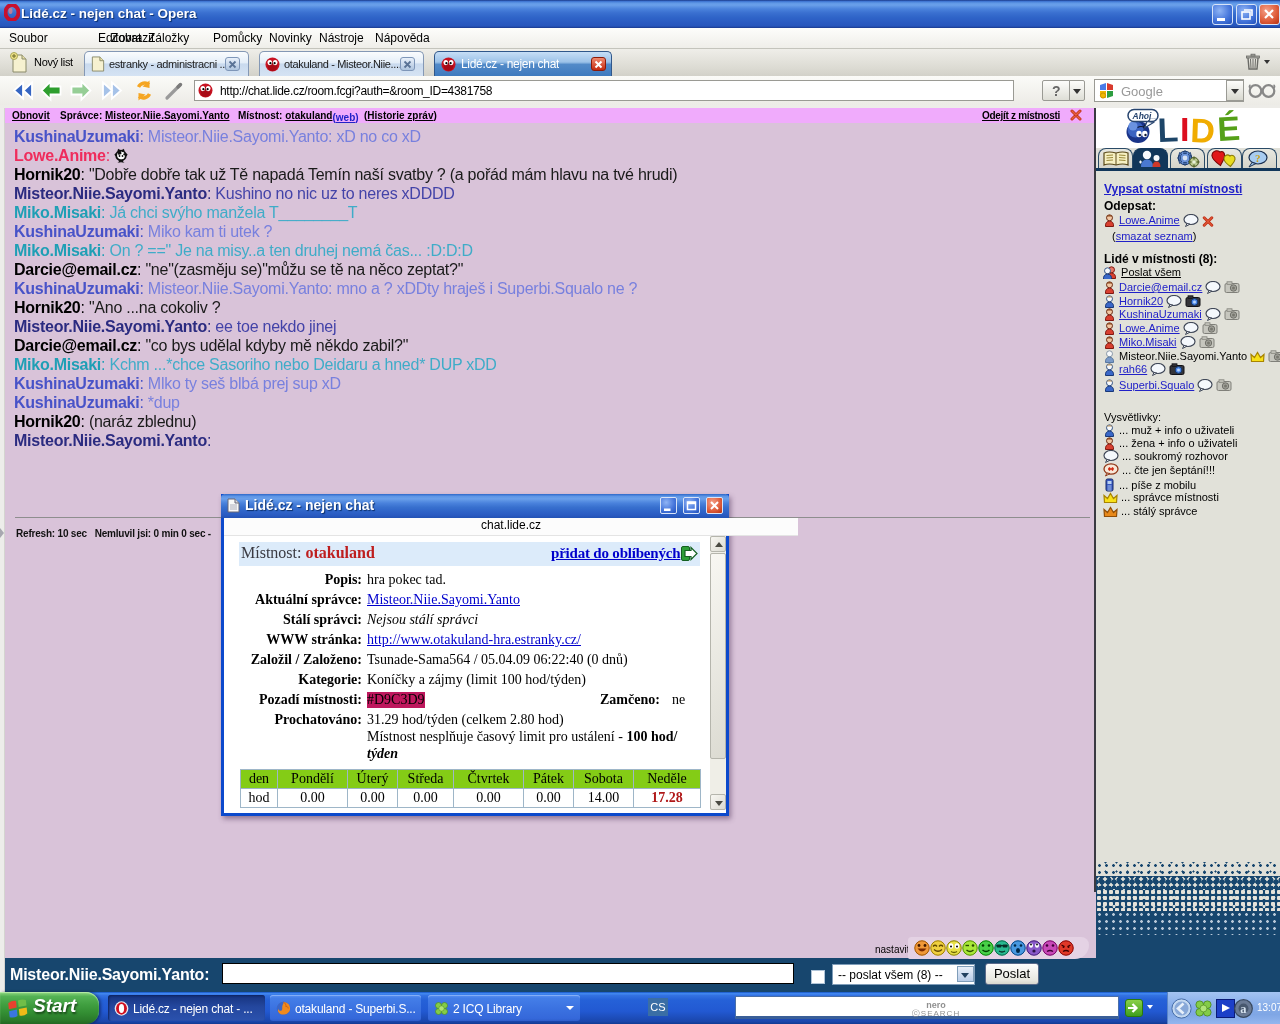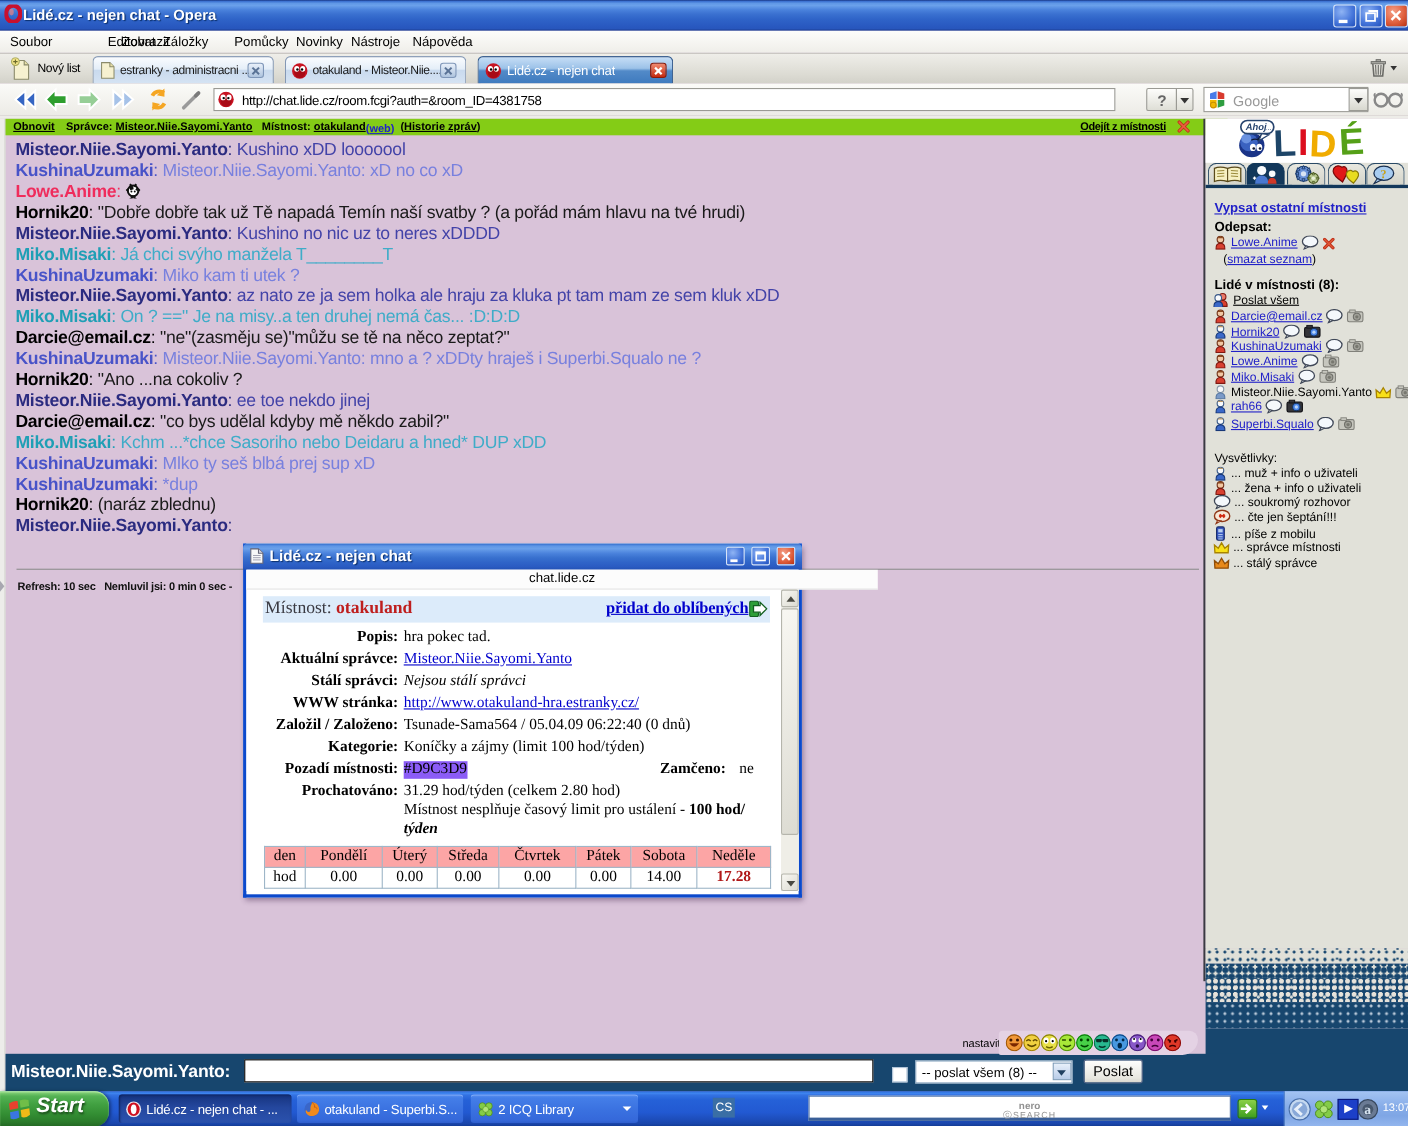--- a/index.html
+++ b/index.html
@@ -21,21 +21,21 @@
 .tabx svg{position:absolute;left:2px;top:2px;}
 .tabx.red{background:linear-gradient(180deg,#F08A70,#C42A10);border-color:#8C1A08;}
 #addrbar{position:absolute;left:0;top:76px;width:1280px;height:29px;background:linear-gradient(180deg,#FBFBF8,#ECEBE6);border-bottom:1px solid #B9B9B1;}
 .navbtn{position:absolute;top:3px;width:24px;height:23px;}
 #urlfield{position:absolute;left:194px;top:4px;width:820px;height:21px;box-sizing:border-box;background:#fff;border:1px solid #9A9A94;font-size:12px;letter-spacing:-0.3px;color:#000;}
 #helpbtn{position:absolute;left:1042px;top:4px;width:28px;height:21px;background:linear-gradient(180deg,#FDFDFB,#DEDED6);border:1px solid #9A9A94;border-radius:2px 0 0 2px;box-sizing:border-box;}
 #helpbtn2{position:absolute;left:1069px;top:4px;width:16px;height:21px;background:linear-gradient(180deg,#FDFDFB,#DEDED6);border:1px solid #9A9A94;border-radius:0 2px 2px 0;box-sizing:border-box;}
 #googlebox{position:absolute;left:1094px;top:3px;width:150px;height:23px;box-sizing:border-box;background:#fff;border:1px solid #9A9A94;}
 #pagetop{position:absolute;left:0;top:105px;width:1280px;height:3px;background:#EDECE8;}
 #leftstrip{position:absolute;left:0;top:108px;width:5px;height:884px;background:#EDEDEA;border-right:1px solid #D4D4D0;box-sizing:border-box;}
-#yellowbar{position:absolute;left:5px;top:108px;width:1089px;height:15px;background:#84cc16;font-size:10px;font-weight:bold;color:#000;padding-left:22px;}
+#yellowbar{position:absolute;left:5px;top:108px;width:1089px;height:15px;background:#f0abfc;font-size:10px;font-weight:bold;color:#000;padding-left:22px;}
 #yellowbar span{position:absolute;top:2px;white-space:nowrap;}
 #chat{position:absolute;left:14px;top:127px;width:1080px;font-size:16px;line-height:19px;letter-spacing:-0.25px;}
 #chat div{white-space:nowrap;height:19px;}
 #sep{position:absolute;left:15px;top:517px;width:1075px;height:1px;background:#8E8E8E;}
 #refreshline{position:absolute;left:16px;top:528px;font-size:10px;font-weight:bold;letter-spacing:-0.2px;color:#111;}
 #emostrip{position:absolute;left:908px;top:937px;width:181px;height:22px;background:#E4D2E4;border-radius:4px 9px 16px 2px;box-sizing:border-box;z-index:3;}
 #nastavit{position:absolute;left:875px;top:944px;font-size:10px;color:#000;z-index:3;}
 .smiley{position:absolute;top:3px;width:16px;height:16px;border-radius:50%;box-sizing:border-box;}
 .smiley svg{position:absolute;left:0;top:0;}
 #sidebar{position:absolute;left:1096px;top:108px;width:184px;height:754px;background:#E1E1D9;}
@@ -61,21 +61,21 @@
 #pcontent{position:absolute;left:0px;top:24px;width:502px;height:292px;background:#fff;font-family:"Liberation Serif",serif;}
 #paddr{position:absolute;left:0;top:0;width:574px;height:17px;background:#FCFCFC;border-bottom:1px solid #E4E4E4;font-family:"Liberation Sans",sans-serif;font-size:12px;text-align:center;color:#000;}
 #phead{position:absolute;left:15px;top:24px;width:461px;height:24px;background:#DCEBFA;}
 #pfields{position:absolute;left:0;top:54px;width:486px;font-size:14px;color:#000;}
 .prow{position:absolute;white-space:nowrap;height:20px;}
 .plabel{position:absolute;left:0px;width:138px;text-align:right;font-weight:bold;}
 .pval{position:absolute;left:143px;}
 #pfields a{color:#0000CC;}
 #ptable{position:absolute;left:16px;top:251px;border-collapse:collapse;font-family:"Liberation Serif",serif;font-size:14px;}
 #ptable td{border:1px solid #9EB6C8;text-align:center;padding:0;height:18px;}
-#ptable .hrow td{background:#fca5a5;}
+#ptable .hrow td{background:#84cc16;}
 #pscroll{position:absolute;left:486px;top:18px;width:16px;height:274px;background:#EFEEE7;}
 .scrollbtn{position:absolute;left:0px;width:16px;height:16px;background:linear-gradient(135deg,#F8F7F2,#DCDBD2);border:1px solid #B5B5AC;border-radius:2px;box-sizing:border-box;}
 #inputbar{position:absolute;left:5px;top:958px;width:1275px;height:34px;background:#17466E;}
 #inputbar .who{position:absolute;left:5px;top:8px;color:#fff;font-weight:bold;font-size:16px;letter-spacing:-0.2px;}
 #msginput{position:absolute;left:217px;top:5px;width:572px;height:21px;box-sizing:border-box;background:#fff;border:1px solid #000;}
 #chkbox{position:absolute;left:806px;top:12px;width:14px;height:14px;box-sizing:border-box;background:#fff;border:1px solid #B0C4D8;}
 #sendsel{position:absolute;left:827px;top:6px;width:143px;height:21px;box-sizing:border-box;background:#fff;border:1px solid #7F9DB9;font-size:12px;}
 #sendbtn{position:absolute;left:980px;top:5px;width:54px;height:22px;box-sizing:border-box;background:linear-gradient(180deg,#FEFEFD,#E8E7E0 80%,#D8D7CE);border:1px solid #5A6A8A;border-radius:3px;font-size:13px;text-align:center;line-height:20px;}
 #taskbar{position:absolute;left:0;top:992px;width:1280px;height:32px;background:linear-gradient(180deg,#1654C5 0%,#4289F2 5%,#3372E2 11%,#2561D8 25%,#2259D2 60%,#1A46AC 92%,#123A92 100%);}
 #startbtn{position:absolute;left:0;top:0;width:99px;height:32px;border-radius:0 13px 13px 0;
@@ -260,37 +260,35 @@
   <span style="left:233px;">Místnost: <u>otakuland</u> <span style="color:#2121C8;">(<u>web</u>)</span></span>
   <span style="left:359px;">(<u>Historie zpráv</u>)</span>
   <span style="left:977px;letter-spacing:-0.3px;"><u>Odejít z místnosti</u></span>
   <svg width="12" height="12" viewBox="0 0 12 12" style="position:absolute;left:1065px;top:1px;">
       <path d="M2 2 L10 10 M10 2 L2 10" stroke="#C03018" stroke-width="3" stroke-linecap="round"></path>
       <path d="M2 2 L10 10 M10 2 L2 10" stroke="#E86040" stroke-width="1.4" stroke-linecap="round"></path>
     </svg>
 </div>
 
 <div id="chat">
-  <div><b style="color:#2B2B80;">Misteor.Niie.Sayomi.Yanto</b><span style="color:#2B2B80;">:</span> <span style="color:#4343A8;">Kushino xDD looooool</span></div>
   <div><b style="color:#4853C8;">KushinaUzumaki</b><span style="color:#4853C8;">:</span> <span style="color:#7880DE;">Misteor.Niie.Sayomi.Yanto: xD no co xD</span></div>
   <div><b style="color:#EF2C5C;">Lowe.Anime</b><span style="color:#EF2C5C;">:</span> <svg width="14" height="15" viewBox="0 0 14 15" style="vertical-align:-2px;">
         <circle cx="7" cy="7.5" r="4.8" fill="#fff" stroke="#101010" stroke-width="1.8"></circle>
         <path d="M4 1.5 L6 3.5 M10 1.5 L8 3.5" stroke="#101010" stroke-width="2"></path>
         <path d="M1 6 L2.5 7.5 M13 6 L11.5 7.5" stroke="#101010" stroke-width="2"></path>
         <path d="M3.5 4.5 A 5 5 0 0 1 7 3 L7.5 6 L4.5 7 Z" fill="#101010"></path>
         <path d="M10.5 4.5 L9 6.5 L11.5 8 Z" fill="#101010"></path>
         <circle cx="5.5" cy="8" r="0.9" fill="#101010"></circle>
         <circle cx="8.5" cy="8" r="0.9" fill="#101010"></circle>
         <path d="M4.5 11 Q7 12.5 9.5 11 L9 13.5 L10.5 14.5 L7.5 14.5 L7 13.5 L6.5 14.5 L3.5 14.5 L5 13.5 Z" fill="#101010"></path>
       </svg></div>
   <div><b style="color:#000;">Hornik20</b><span style="color:#000;">:</span> <span style="color:#1A1A1A;">"Dobře dobře tak už Tě napadá Temín naší svatby ? (a pořád mám hlavu na tvé hrudi)</span></div>
   <div><b style="color:#2B2B80;">Misteor.Niie.Sayomi.Yanto</b><span style="color:#2B2B80;">:</span> <span style="color:#4343A8;">Kushino no nic uz to neres xDDDD</span></div>
   <div><b style="color:#1F9FB5;">Miko.Misaki</b><span style="color:#1F9FB5;">:</span> <span style="color:#3FACC8;">Já chci svýho manžela T________T</span></div>
   <div><b style="color:#4853C8;">KushinaUzumaki</b><span style="color:#4853C8;">:</span> <span style="color:#7880DE;">Miko kam ti utek ?</span></div>
-  <div><b style="color:#2B2B80;">Misteor.Niie.Sayomi.Yanto</b><span style="color:#2B2B80;">:</span> <span style="color:#4343A8;">az nato ze ja sem holka ale hraju za kluka pt tam mam ze sem kluk xDD</span></div>
   <div><b style="color:#1F9FB5;">Miko.Misaki</b><span style="color:#1F9FB5;">:</span> <span style="color:#3FACC8;">On ? ==" Je na misy..a ten druhej nemá čas... :D:D:D</span></div>
   <div><b style="color:#000;">Darcie@email.cz</b><span style="color:#000;">:</span> <span style="color:#1A1A1A;">"ne"(zasměju se)"můžu se tě na něco zeptat?"</span></div>
   <div><b style="color:#4853C8;">KushinaUzumaki</b><span style="color:#4853C8;">:</span> <span style="color:#7880DE;">Misteor.Niie.Sayomi.Yanto: mno a ? xDDty hraješ i Superbi.Squalo ne ?</span></div>
   <div><b style="color:#000;">Hornik20</b><span style="color:#000;">:</span> <span style="color:#1A1A1A;">"Ano ...na cokoliv ?</span></div>
   <div><b style="color:#2B2B80;">Misteor.Niie.Sayomi.Yanto</b><span style="color:#2B2B80;">:</span> <span style="color:#4343A8;">ee toe nekdo jinej</span></div>
   <div><b style="color:#000;">Darcie@email.cz</b><span style="color:#000;">:</span> <span style="color:#1A1A1A;">"co bys udělal kdyby mě někdo zabil?"</span></div>
   <div><b style="color:#1F9FB5;">Miko.Misaki</b><span style="color:#1F9FB5;">:</span> <span style="color:#3FACC8;">Kchm ...*chce Sasoriho nebo Deidaru a hned* DUP xDD</span></div>
   <div><b style="color:#4853C8;">KushinaUzumaki</b><span style="color:#4853C8;">:</span> <span style="color:#7880DE;">Mlko ty seš blbá prej sup xD</span></div>
   <div><b style="color:#4853C8;">KushinaUzumaki</b><span style="color:#4853C8;">:</span> <span style="color:#7880DE;">*dup</span></div>
   <div><b style="color:#000;">Hornik20</b><span style="color:#000;">:</span> <span style="color:#1A1A1A;">(naráz zblednu)</span></div>
@@ -671,21 +669,21 @@
       <div class="prow" style="top:80px;">
           <span class="plabel">Založil / Založeno:</span>
           <span class="pval">Tsunade-Sama564 / 05.04.09 06:22:40 (0 dnů)</span>
         </div>
       <div class="prow" style="top:100px;">
           <span class="plabel">Kategorie:</span>
           <span class="pval">Koníčky a zájmy (limit 100 hod/týden)</span>
         </div>
       <div class="prow" style="top:120px;">
           <span class="plabel">Pozadí místnosti:</span>
-          <span class="pval" style="background:#8b5cf6;">#D9C3D9</span>
+          <span class="pval" style="background:#be185d;">#D9C3D9</span>
           <span style="position:absolute;left:376px;font-weight:bold;">Zamčeno:</span>
           <span style="position:absolute;left:448px;">ne</span>
         </div>
       <div class="prow" style="top:140px;">
           <span class="plabel">Prochatováno:</span>
           <span class="pval">31.29 hod/týden (celkem 2.80 hod)</span>
         </div>
       <div class="prow" style="top:157px;">
           <span class="pval">Místnost nesplňuje časový limit pro ustálení - <b>100 hod/</b></span>
         </div>

